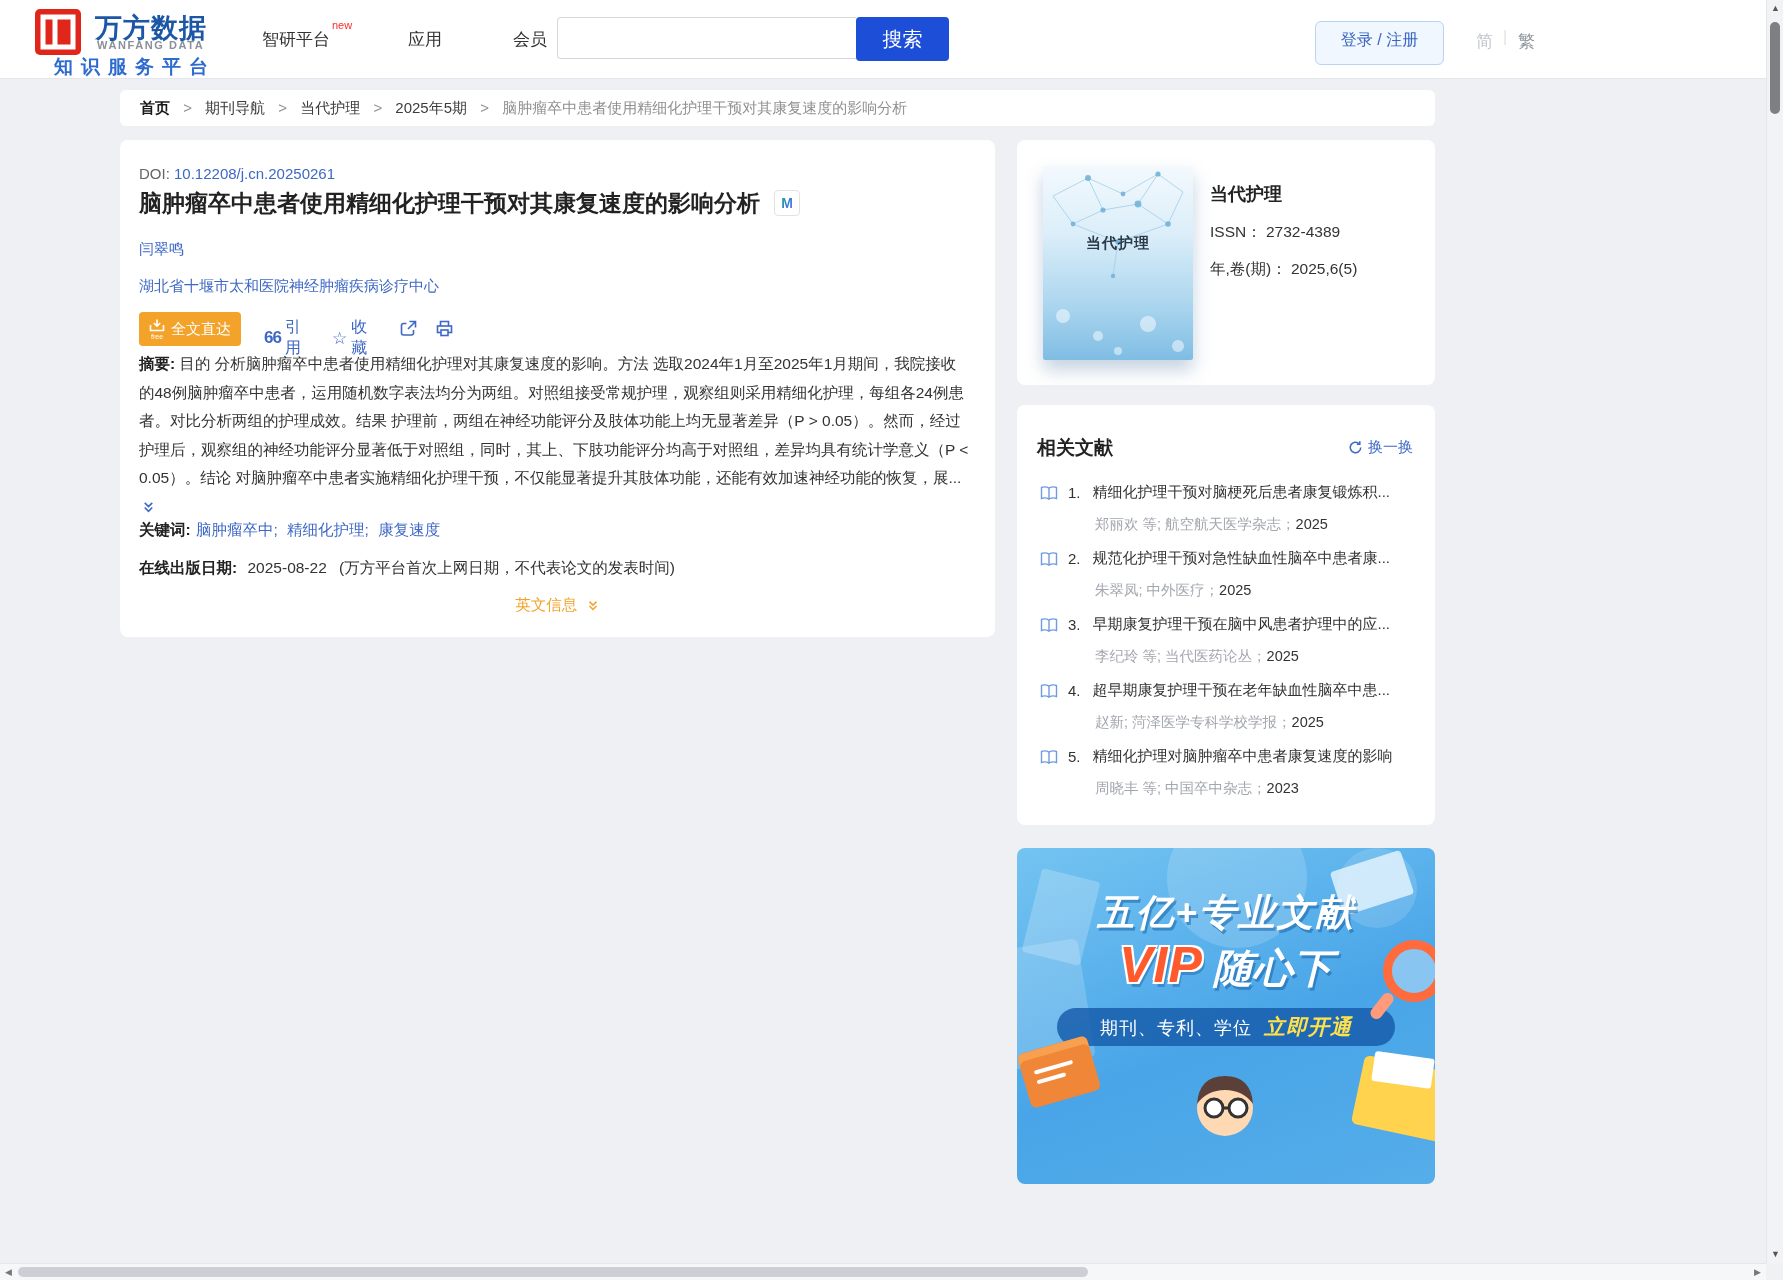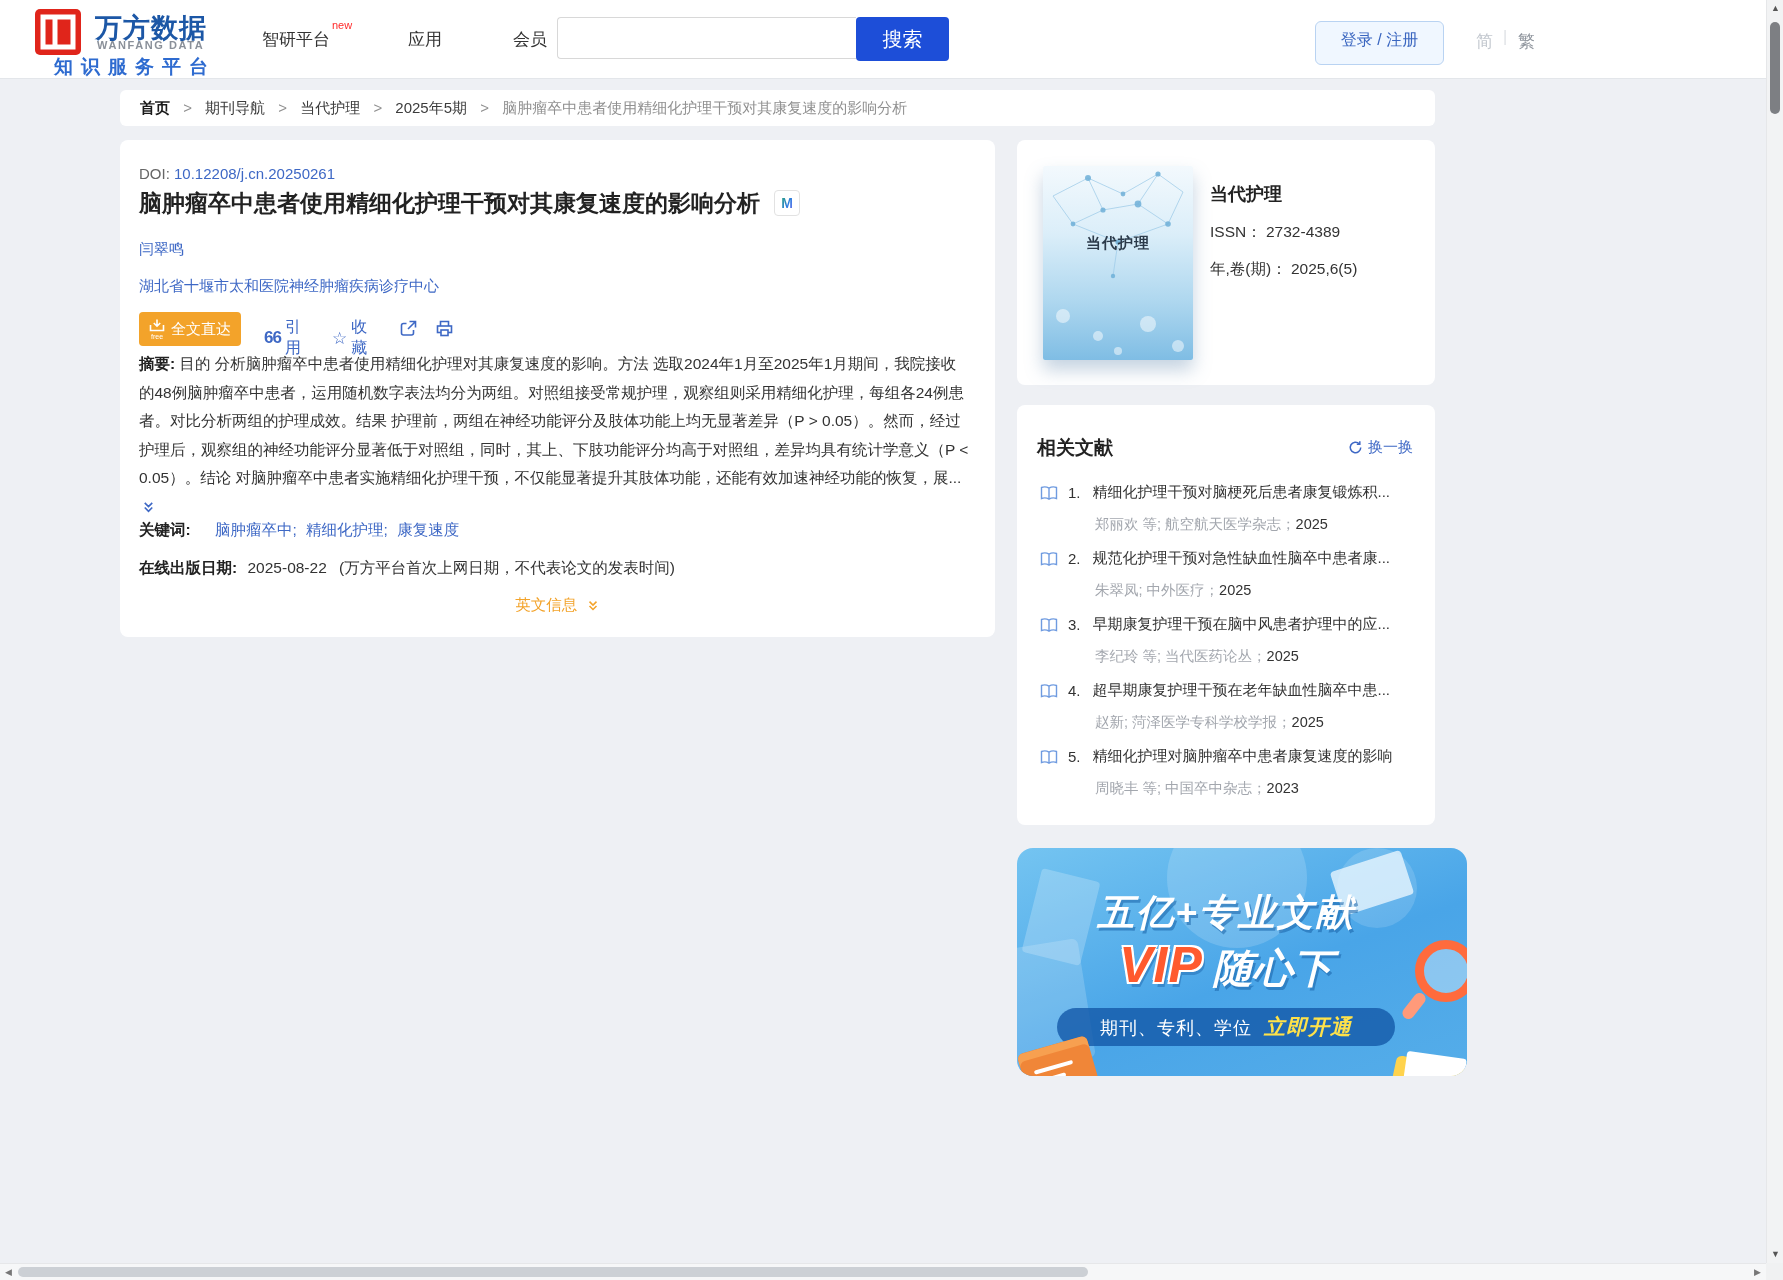--- a/index.html
+++ b/index.html
@@ -56,21 +56,21 @@
   .ft-ic{display:flex;flex-direction:column;align-items:center;line-height:1;}
   .ft-ic .free{font-size:7px;font-style:normal;margin-top:1px;}
   .action-link{position:absolute;top:5px;font-size:16px;color:#3e68c5;cursor:pointer;display:flex;align-items:center;gap:4px;}
   .quote-glyph{font-weight:700;font-size:17px;letter-spacing:-1px;}
   .star-glyph{font-size:17px;}
   .icon-btn{position:absolute;top:7px;cursor:pointer;}
   .abstract{position:absolute;left:19px;top:210px;width:832px;margin:0;font-size:15.5px;line-height:28.5px;color:#333;}
   .abstract b{color:#222;}
   .chev-inline{vertical-align:-3px;margin-left:2px;cursor:pointer;}
   .kw-row{position:absolute;left:19px;top:380px;font-size:15.5px;color:#222;}
-  .kw-row b{margin-right:20px;}
+  .kw-row b{margin-right:1px;}
   .kw-link{color:#3e68c5;margin-right:5px;cursor:pointer;}
   .pub-row{position:absolute;left:19px;top:418px;font-size:15.5px;color:#333;}
   .pub-row b{color:#222;margin-right:6px;}
   .pub-note{margin-left:8px;}
   .english-row{position:absolute;left:0;top:455px;width:875px;text-align:center;font-size:15.5px;color:#f3a32a;cursor:pointer;}
   .english-row svg{vertical-align:-3px;margin-left:4px;}
 
   
   .journal-card{position:absolute;left:1017px;top:140px;width:418px;height:245px;background:#fff;border-radius:8px;}
   .cover{position:absolute;left:26px;top:26px;width:150px;height:194px;border-radius:2px;background:linear-gradient(180deg,#f3f9fd 0%,#dbeef9 35%,#aed7ef 70%,#7fbde4 100%);box-shadow:0 10px 18px rgba(90,130,170,.35);overflow:hidden;}
@@ -84,21 +84,21 @@
   .related-card{position:absolute;left:1017px;top:405px;width:418px;height:420px;background:#fff;border-radius:8px;}
   .rel-head{position:absolute;left:20px;top:30px;margin:0;font-size:19px;font-weight:700;color:#222;}
   .rel-refresh{position:absolute;right:22px;top:33px;font-size:15px;color:#3e68c5;cursor:pointer;display:flex;align-items:center;gap:5px;}
   .rel-item-title{position:absolute;left:23px;width:390px;font-size:15px;color:#333;white-space:nowrap;cursor:pointer;display:flex;align-items:center;}
   .rel-num{margin:0 12px 0 10px;color:#333;}
   .rel-title-text{display:inline-block;max-width:318px;overflow:hidden;text-overflow:clip;white-space:nowrap;}
   .rel-meta{position:absolute;left:78px;font-size:14.5px;color:#a3a7ae;white-space:nowrap;}
   .rel-meta .yr{color:#333;}
 
   
-  .banner{position:absolute;left:1017px;top:848px;width:418px;height:228px;border-radius:16px;overflow:hidden;cursor:pointer;background:linear-gradient(160deg,#74c4f1 0%,#49a5e8 55%,#55ade9 100%);padding-left:32px;}
+  .banner{position:absolute;left:1017px;top:848px;width:418px;height:336px;border-radius:8px;overflow:hidden;cursor:pointer;background:linear-gradient(160deg,#74c4f1 0%,#49a5e8 55%,#55ade9 100%);}
   .bn-circle1{position:absolute;left:150px;top:-40px;width:140px;height:140px;border-radius:50%;background:rgba(255,255,255,.16);}
   .bn-circle2{position:absolute;left:320px;top:0px;width:80px;height:80px;border-radius:50%;background:rgba(255,255,255,.14);}
   .bn-paper1{position:absolute;left:318px;top:12px;width:74px;height:46px;background:rgba(240,250,255,.75);transform:rotate(-18deg);border-radius:4px;}
   .bn-paper2{position:absolute;left:14px;top:26px;width:60px;height:86px;background:rgba(255,255,255,.22);transform:rotate(14deg);border-radius:4px;}
   .bn-paper3{position:absolute;left:-14px;top:96px;width:84px;height:120px;background:rgba(255,255,255,.18);transform:rotate(-9deg);border-radius:6px;}
   .bn-line1{position:absolute;left:0;top:40px;width:418px;text-align:center;font-size:37px;font-weight:700;font-style:italic;color:#fff;letter-spacing:2px;text-shadow:2px 3px 0 rgba(26,98,168,.55);}
   .bn-line2{position:absolute;left:0;top:88px;width:418px;text-align:center;font-weight:700;font-style:italic;}
   .bn-vip{font-size:50px;color:#ff5a2e;letter-spacing:1px;text-shadow:2px 2px 0 #fff,-2px 2px 0 #fff,2px -2px 0 #fff,-2px -2px 0 #fff,3px 5px 0 rgba(26,98,168,.45);}
   .bn-l2{font-size:40px;color:#fff;margin-left:10px;text-shadow:2px 3px 0 rgba(26,98,168,.55);}
   .bn-pill{position:absolute;left:40px;top:160px;width:338px;height:38px;border-radius:19px;background:rgba(21,90,170,.82);text-align:center;line-height:38px;white-space:nowrap;}

